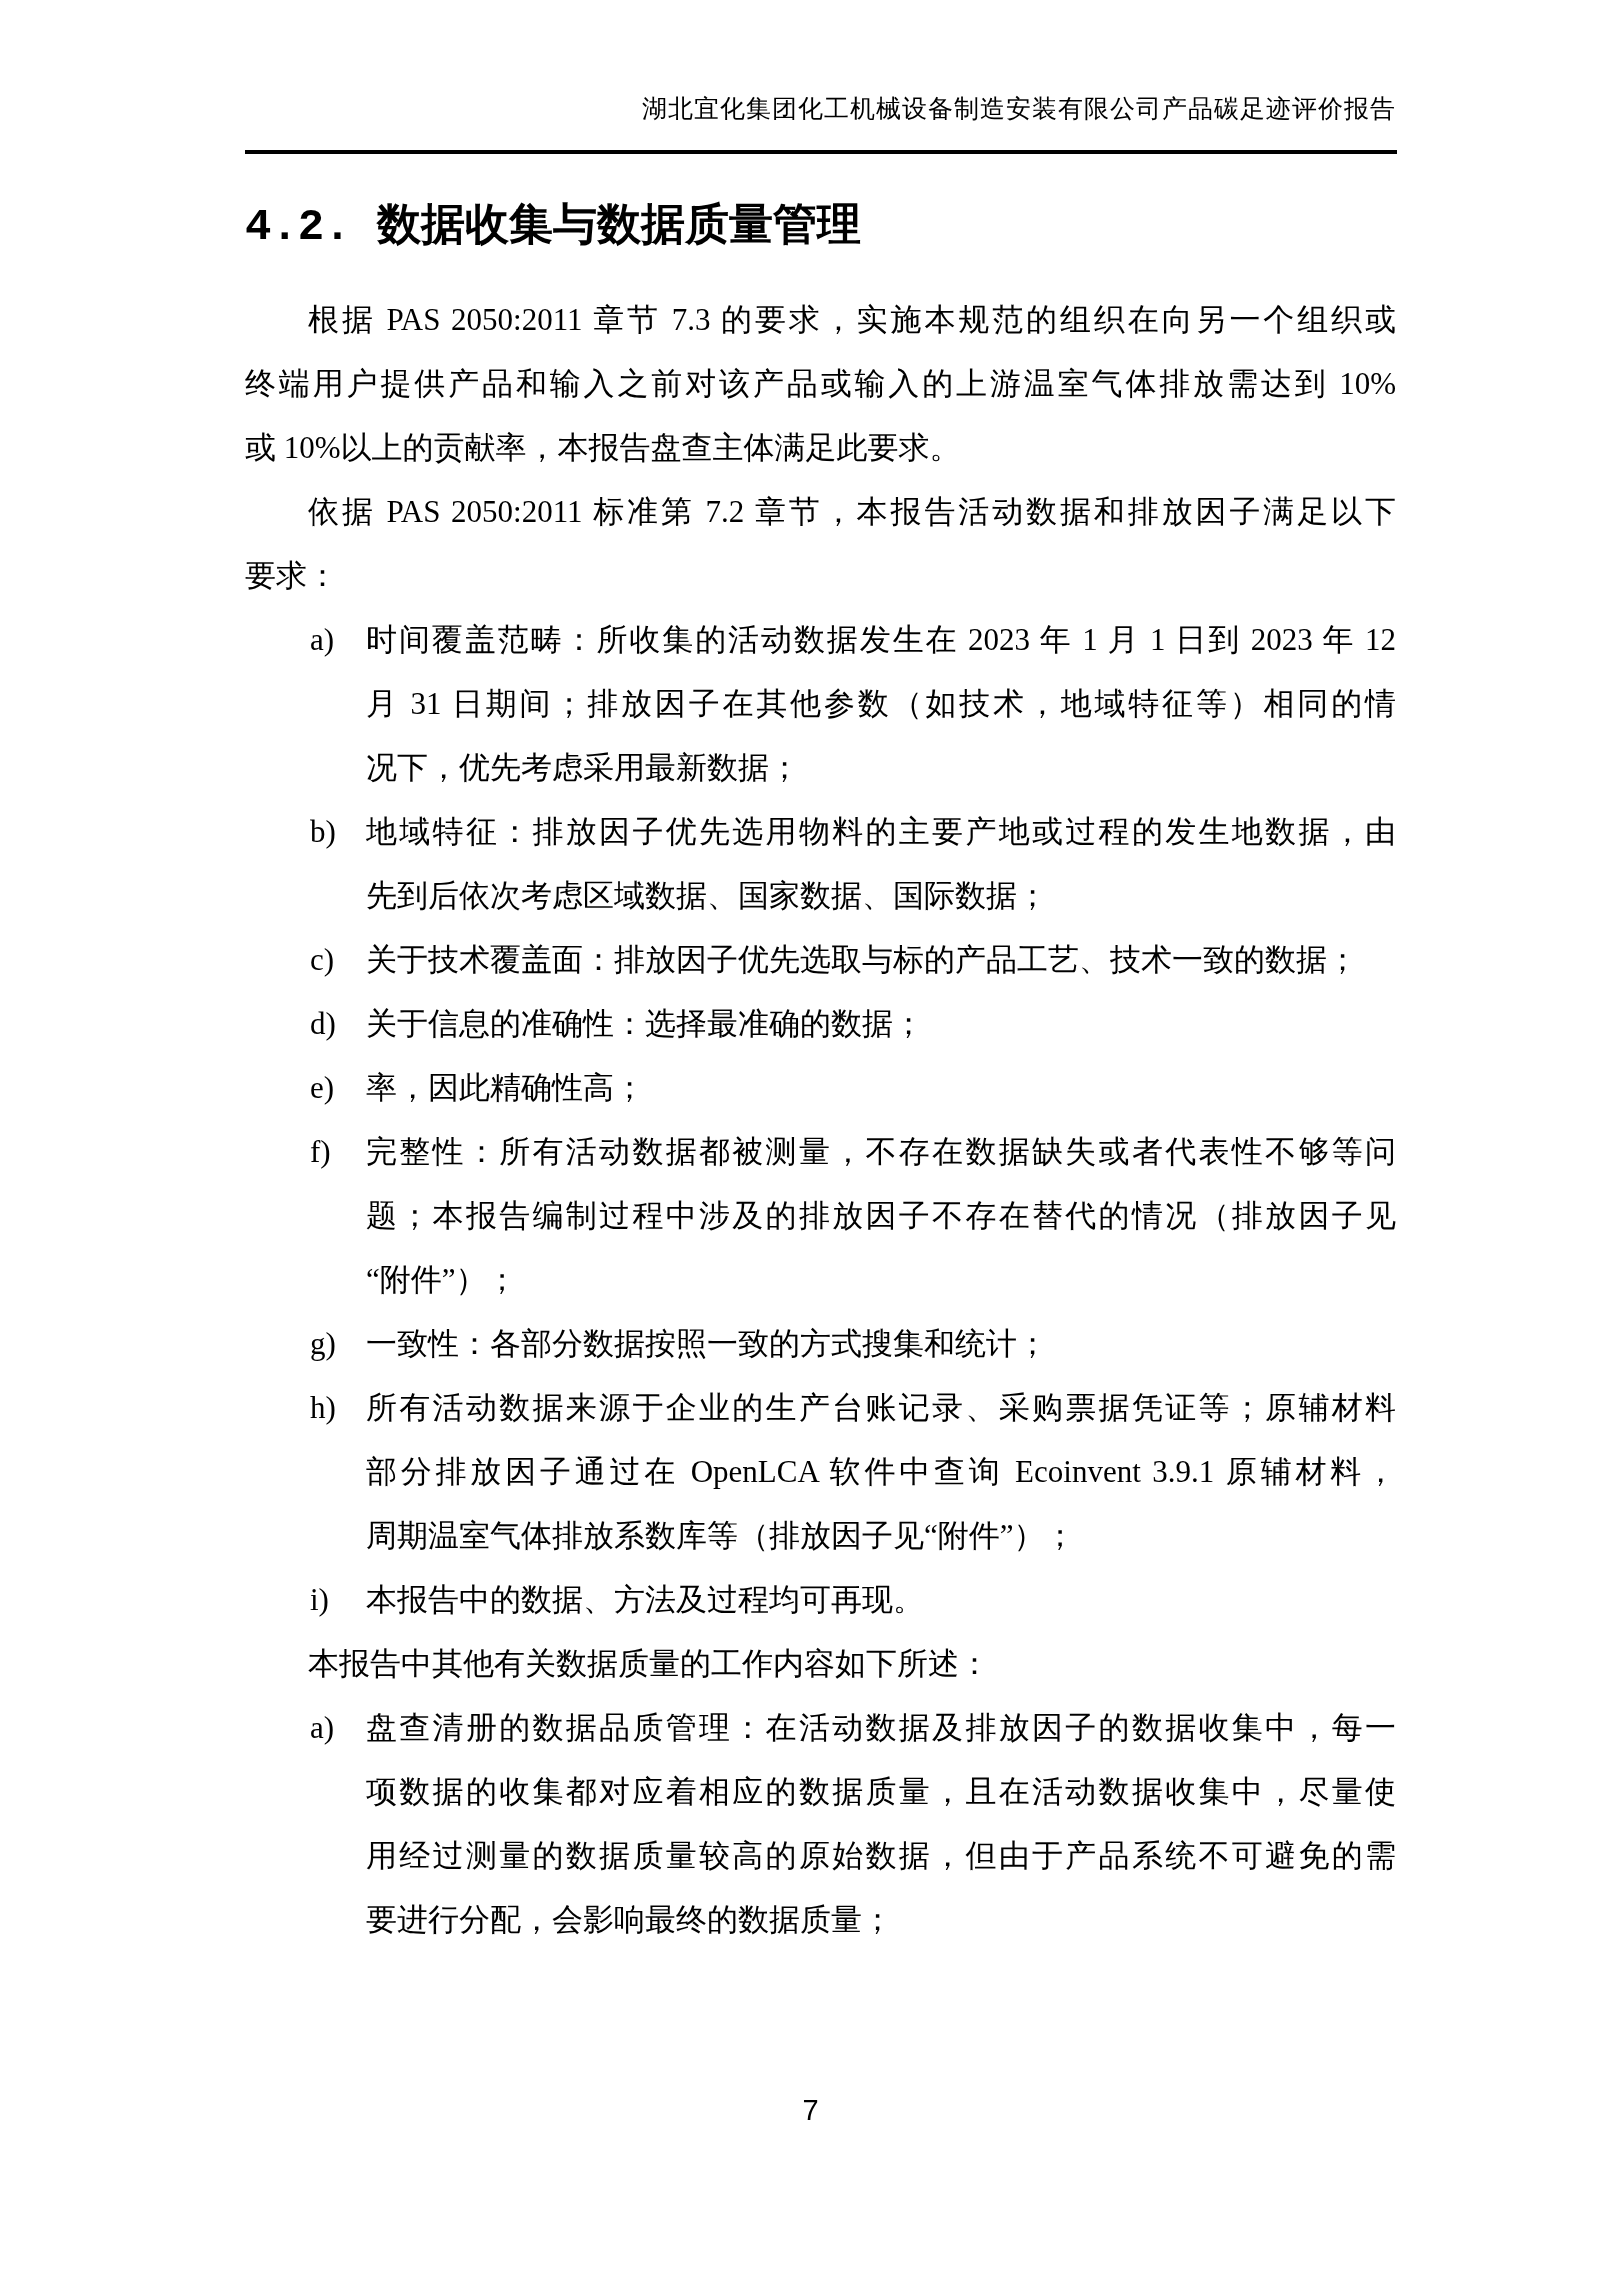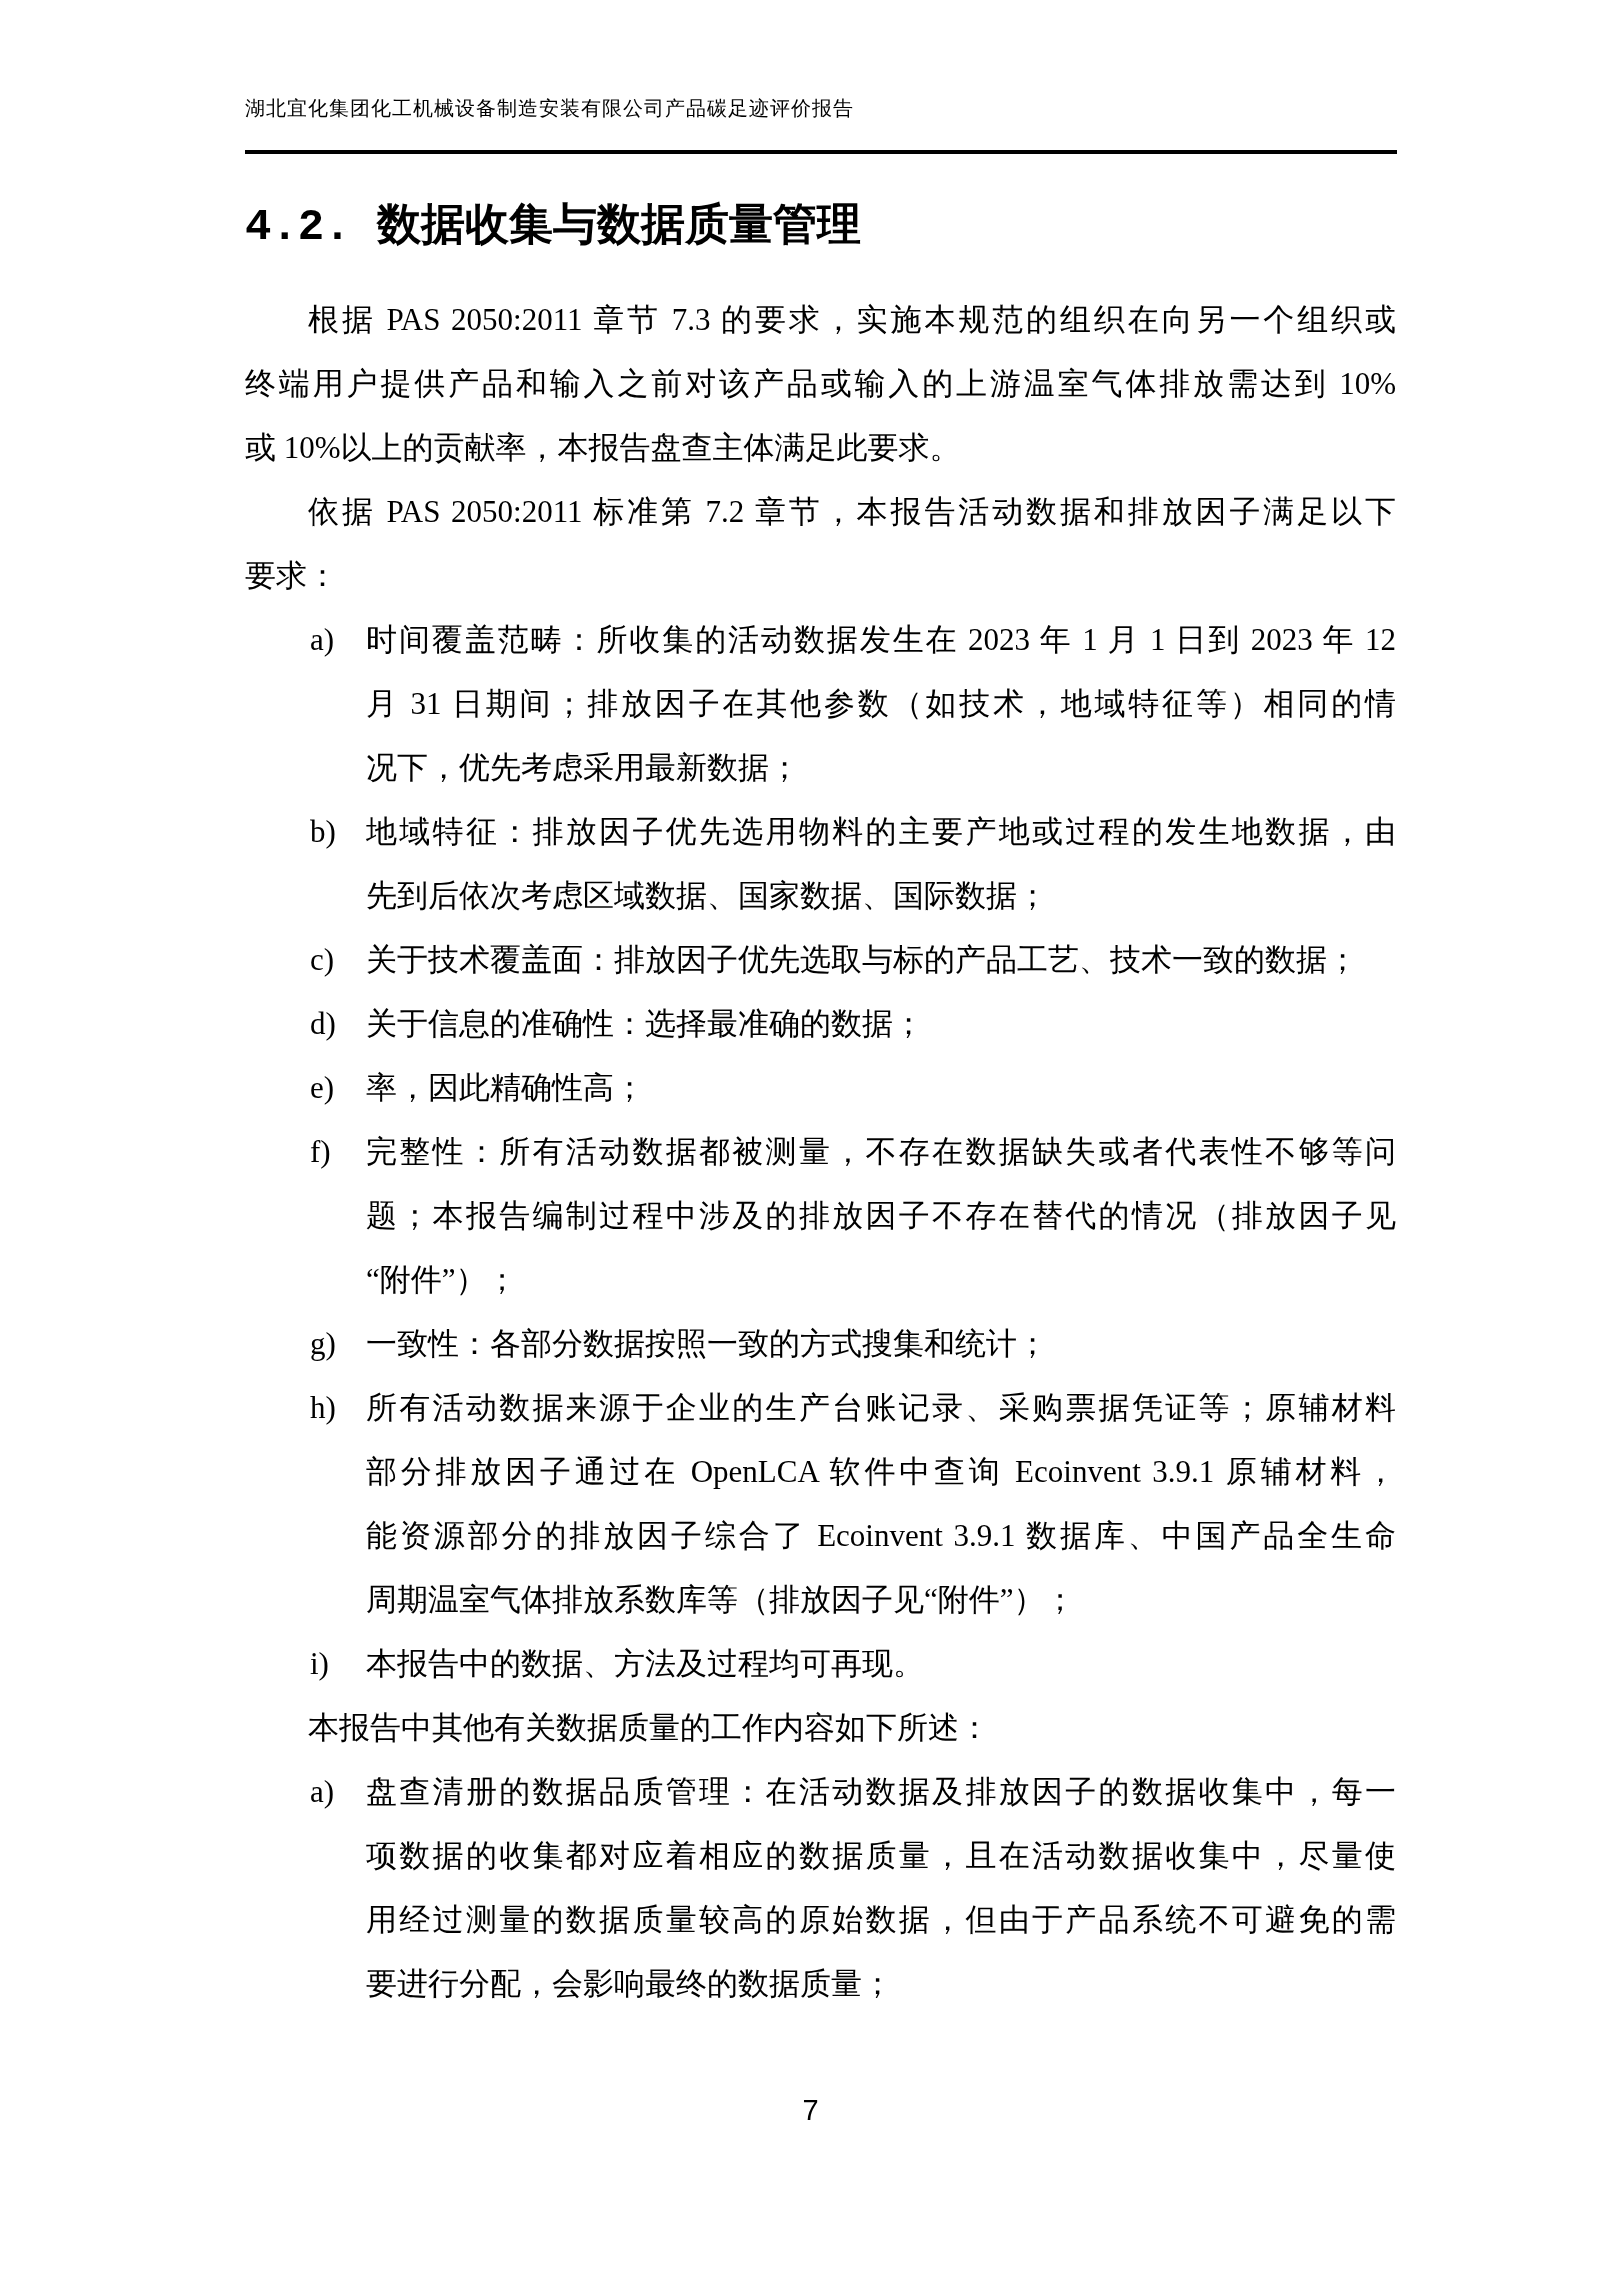--- a/index.html
+++ b/index.html
@@ -15,22 +15,22 @@
     color: #000000;
     overflow: hidden;
   }
   .page { position: absolute; inset: 0; }
 
   .page-header {
     position: absolute;
     left: 245px;
     top: 90px;
     width: 1151px;
-    text-align: left;
-    font-size: 20px;
+    text-align: right;
+    font-size: 25px;
     line-height: 37px;
     letter-spacing: 1px;
   }
   .header-rule {
     position: absolute;
     left: 245px;
     top: 150px;
     width: 1152px;
     height: 3.9px;
     background: #000000;
@@ -138,21 +138,20 @@
           <div class="line last">“附件”）；</div>
         </div>
         <div class="block list_item">
           <span class="label">g)</span>
           <div class="line last">一致性：各部分数据按照一致的方式搜集和统计；</div>
         </div>
         <div class="block list_item">
           <span class="label">h)</span>
           <div class="line">所有活动数据来源于企业的生产台账记录、采购票据凭证等；原辅材料</div>
           <div class="line">部分排放因子通过在 OpenLCA 软件中查询 Ecoinvent 3.9.1 原辅材料，</div>
-          <div class="line">能资源部分的排放因子综合了 Ecoinvent 3.9.1 数据库、中国产品全生命</div>
           <div class="line last">周期温室气体排放系数库等（排放因子见“附件”）；</div>
         </div>
         <div class="block list_item">
           <span class="label">i)</span>
           <div class="line last">本报告中的数据、方法及过程均可再现。</div>
         </div>
         <div class="block paragraph">
           <div class="line last indent">本报告中其他有关数据质量的工作内容如下所述：</div>
         </div>
         <div class="block list_item">

